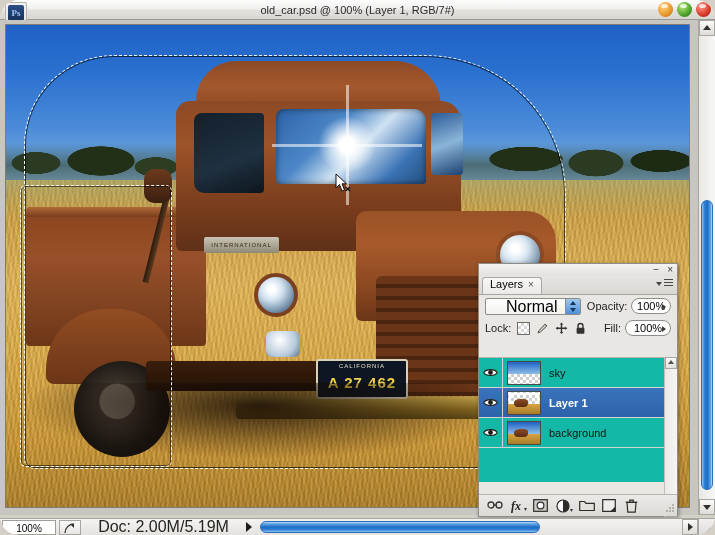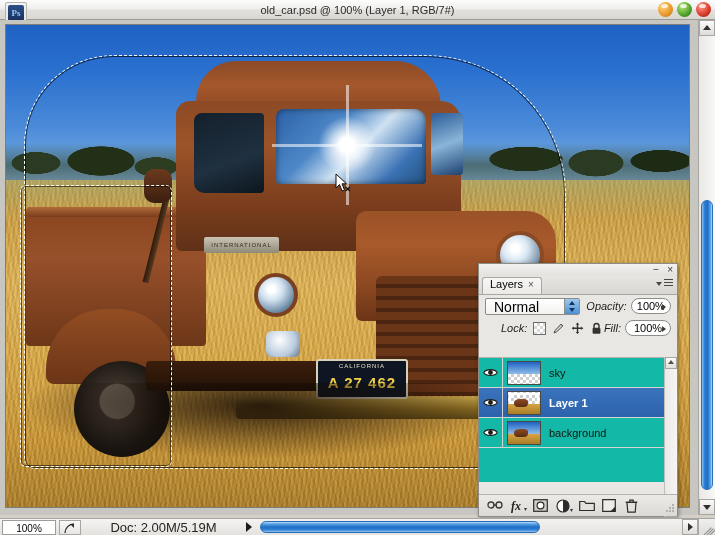--- a/index.html
+++ b/index.html
@@ -2,21 +2,21 @@
 <html><head>
 <meta charset="utf-8">
 <style>
   html,body{margin:0;padding:0;}
   body{
     width:715px;height:535px;overflow:hidden;
     font-family:"Liberation Sans", sans-serif;
     font-size:11px;color:#000;
     background:#d4d0c8;
   }
-  #app{position:relative;width:715px;height:535px;overflow:hidden;}
+  #app{position:relative;width:715px;height:535px;overflow:hidden;border-radius:19px;}
 
   
   .titlebar{
     position:absolute;left:0;top:0;width:715px;height:20px;
     background:linear-gradient(to bottom,#fdfdfd 0%,#f0efed 45%,#e2e0dc 55%,#d9d7d2 100%);
     border-bottom:1px solid #9c9a94;
     box-sizing:border-box;
   }
   .ps-icon{
     position:absolute;left:5px;top:2px;width:22px;height:22px;
@@ -271,21 +271,21 @@
     width:54px;height:15px;line-height:15px;margin-left:2px;
     background:#fff;border:1px solid #9f9d98;box-sizing:border-box;
     font-size:10px;text-align:center;
   }
   .docbtn{
     width:22px;height:15px;margin-left:3px;
     background:linear-gradient(to bottom,#fafaf9,#e6e5e2);
     border:1px solid #a8a6a1;box-sizing:border-box;position:relative;
   }
   .docbtn svg{position:absolute;left:4px;top:2px;}
-  .docinfo{flex:1;text-align:center;font-size:13px;color:#25251f;}
+  .docinfo{flex:1;text-align:center;font-size:16px;color:#25251f;}
   .tri-more{
     width:0;height:0;margin-right:6px;
     border-top:5px solid transparent;border-bottom:5px solid transparent;border-left:6px solid #1c1c18;
   }
 
   
   .layers-panel{
     position:absolute;left:478px;top:243px;width:200px;height:254px;
     background:#e8e7e4;border:1px solid #8e8c87;box-sizing:border-box;
     box-shadow:1px 1px 4px rgba(0,0,0,.35);
@@ -317,31 +317,31 @@
   .lp-menu .cav{position:absolute;right:11px;top:4px;width:0;height:0;
     border-left:3px solid transparent;border-right:3px solid transparent;border-top:4px solid #4a4845;}
 
   .lp-row{
     display:flex;align-items:center;height:22px;padding:0 6px;box-sizing:border-box;
   }
   .blend-select{
     width:108px;height:17px;
     background:linear-gradient(to bottom,#ffffff,#f3f2f0);
     border:1px solid #8e8c87;border-radius:2px;box-sizing:border-box;
-    font-size:14px;line-height:16px;padding-left:8px;position:relative;overflow:hidden;
+    font-size:16px;line-height:16px;padding-left:20px;position:relative;overflow:hidden;
   }
   .spin{
     position:absolute;right:0;top:0;width:14px;height:15px;
     background:linear-gradient(to bottom,#9ec8ee,#4c90d6);
     border-left:1px solid #8e8c87;
   }
   .spin .u,.spin .d{position:absolute;left:4px;width:0;height:0;}
   .spin .u{top:2px;border-left:3px solid transparent;border-right:3px solid transparent;border-bottom:4px solid #12365e;}
   .spin .d{bottom:2px;border-left:3px solid transparent;border-right:3px solid transparent;border-top:4px solid #12365e;}
-  .lbl{font-size:11px;margin-left:6px;color:#1d1d1a;font-style:italic;}
+  .lbl{font-size:11px;margin-left:6px;color:#1d1d1a;}
   .numbox{
     margin-left:4px;width:46px;height:16px;line-height:15px;
     background:#fff;border:1px solid #8e8c87;border-radius:8px;box-sizing:border-box;
     font-size:11px;text-align:center;position:relative;
   }
   .numbox .ar{
     position:absolute;right:4px;top:5px;width:0;height:0;
     border-top:3px solid transparent;border-bottom:3px solid transparent;border-left:4px solid #3b3a36;
   }
   .lockicons{display:flex;align-items:center;gap:6px;margin-left:6px;}
@@ -505,21 +505,21 @@
             </span>
         </div>
         <span class="lbl">Opacity:</span>
         <div class="numbox">
           <span>100%</span>
           <span class="ar"></span>
         </div>
       </div>
 
       <div class="lp-row">
-        <span class="lbl" style="margin-left:16px">Lock:</span>
+        <span class="lbl" style="margin-left:0">Lock:</span>
         <span class="lockicons">
           <span class="li checker"></span>
           <span class="li">
             <svg width="13" height="13" viewBox="0 0 13 13">
               <path d="M2 11 L3.2 8.4 L9 2.2 L10.8 4 L4.6 9.8 Z" fill="#d9d6cf" stroke="#4a4843" stroke-width="1"></path>
               <path d="M9 2.2 L10.8 4" stroke="#4a4843" stroke-width="1"></path>
             </svg>
           </span>
           <span class="li">
             <svg width="13" height="13" viewBox="0 0 13 13">

